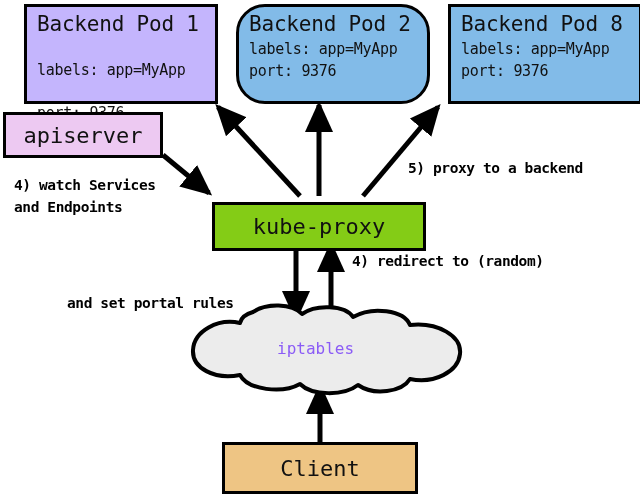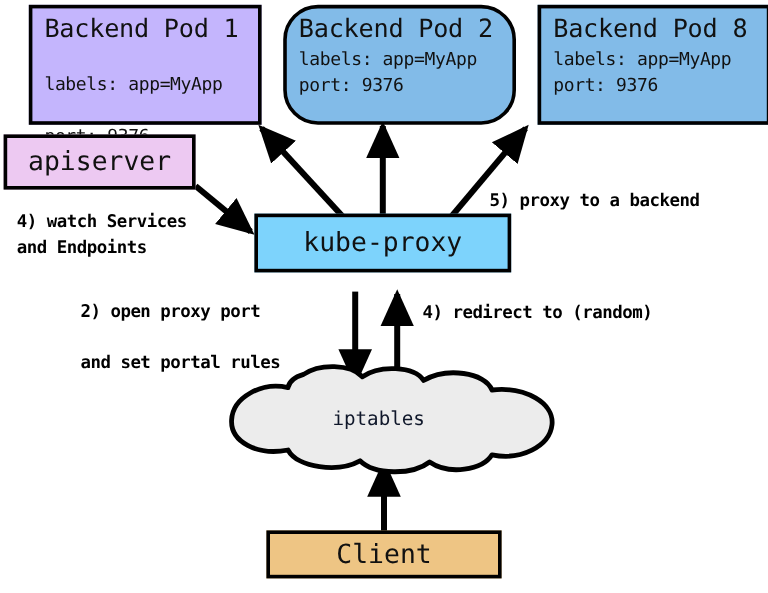--- a/index.html
+++ b/index.html
@@ -57,21 +57,21 @@
     font-size: 14.5px;
     font-weight: bold;
     line-height: 21px;
     color: #000000;
     white-space: pre;
     letter-spacing: -0.4px;
   }
   .cloud-text {
     position: absolute;
     font-size: 16px;
-    color: #0f172a;
+    color: #8b5cf6;
     white-space: nowrap;
   }
   svg.layer {
     position: absolute;
     left: 0;
     top: 0;
     width: 640px;
     height: 494px;
     pointer-events: none;
   }
@@ -131,34 +131,33 @@
   <div class="node pod-box" style="left:448px; top:4px; width:194px; height:100px; background:#82bbe8;">
     <div class="pod-title">Backend Pod 8</div>
     <div class="pod-line">labels: app=MyApp</div>
     <div class="pod-line">port: 9376</div>
   </div>
 
   <div class="center-label" style="left:3px; top:112px; width:160px; height:46px; background:#edc9f2;">
     <span>apiserver</span>
   </div>
 
-  <div class="center-label" style="left:212px; top:178px; width:214px; height:49px; background:#7dd3fc;">
+  <div class="center-label" style="left:212px; top:202px; width:214px; height:49px; background:#84cc16;">
     <span>kube-proxy</span>
   </div>
 
   <div class="cloud-text" style="left:277px; top:339px;">iptables</div>
 
-  <div class="center-label" style="left:222px; top:442px; width:196px; height:40px; background:#eec584;">
+  <div class="center-label" style="left:222px; top:442px; width:196px; height:52px; background:#eec584;">
     <span>Client</span>
   </div>
 
   <div class="edge-label" style="left:14px; top:175px;">4) watch Services</div>
   <div class="edge-label" style="left:14px; top:197px;">and Endpoints</div>
 
-  <div class="edge-label" style="left:67px; top:250px;">2) open proxy port</div>
   <div class="edge-label" style="left:67px; top:272px;margin-top:21px;">and set portal rules</div>
 
 
   <div class="edge-label" style="left:352px; top:251px;">4) redirect to (random)</div>
 
   <div class="edge-label" style="left:408px; top:146px;margin-top:12px;">5) proxy to a backend</div>
 
 </div>
 
 </body></html>

